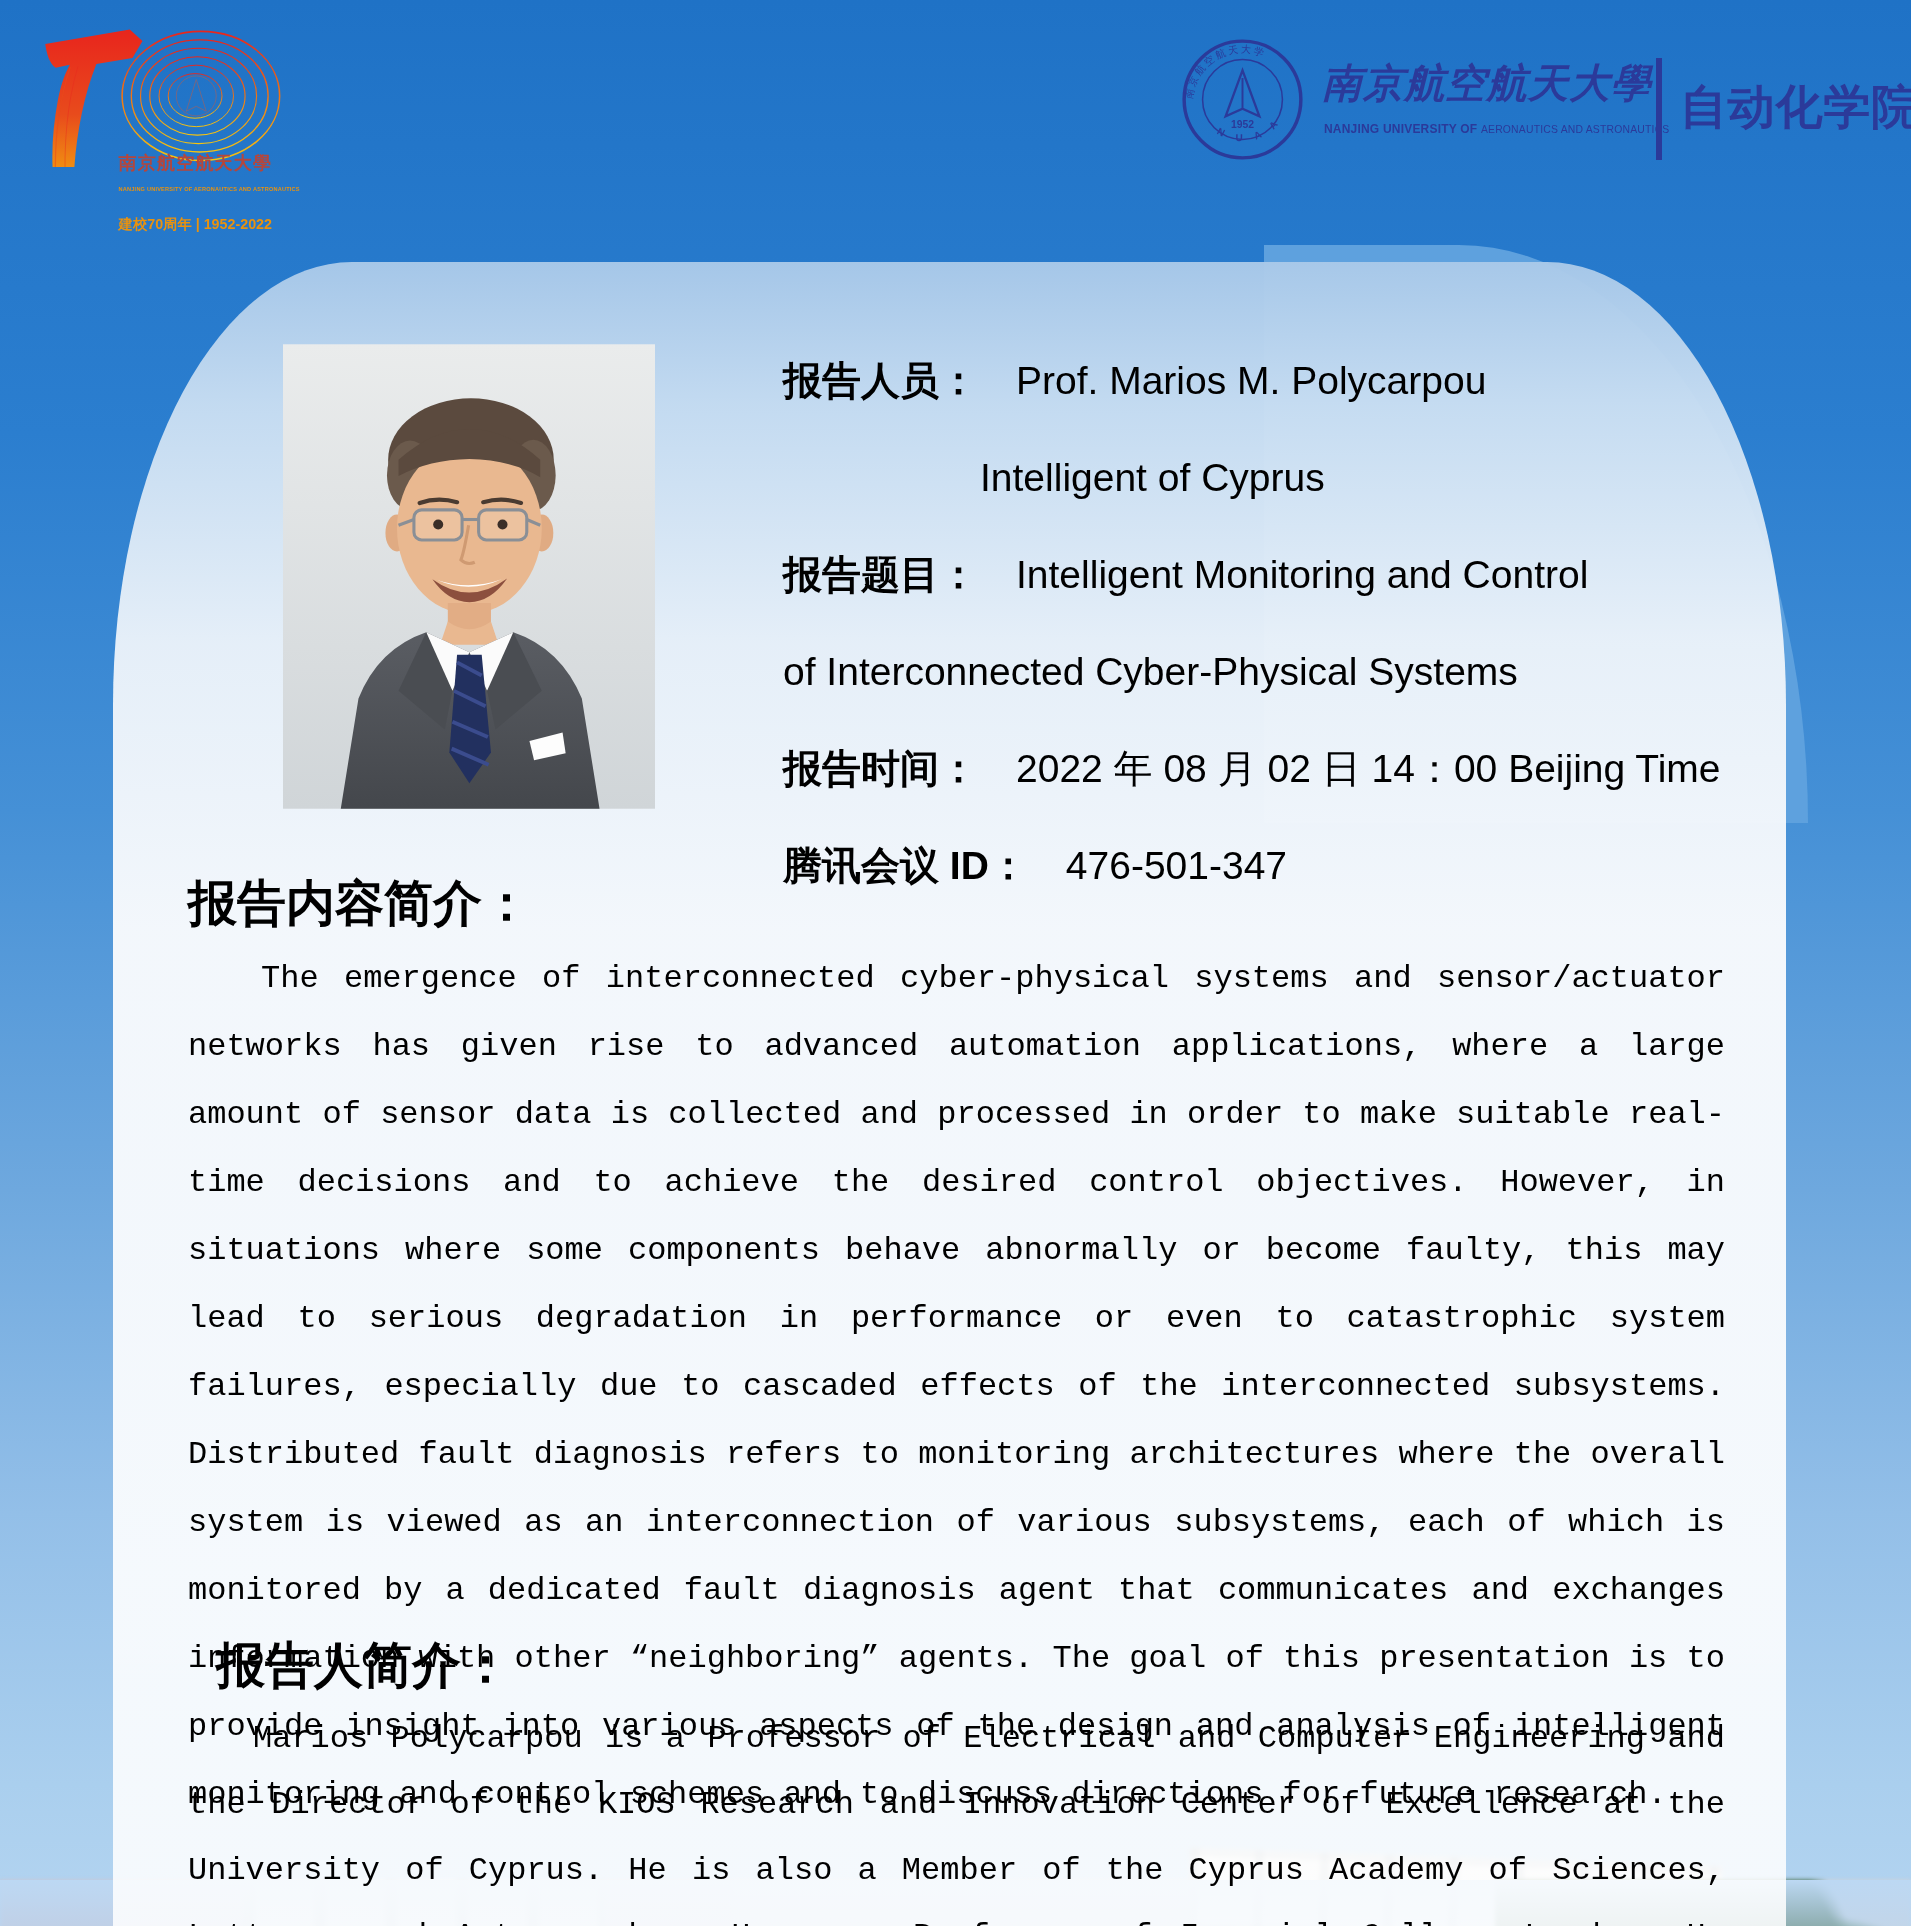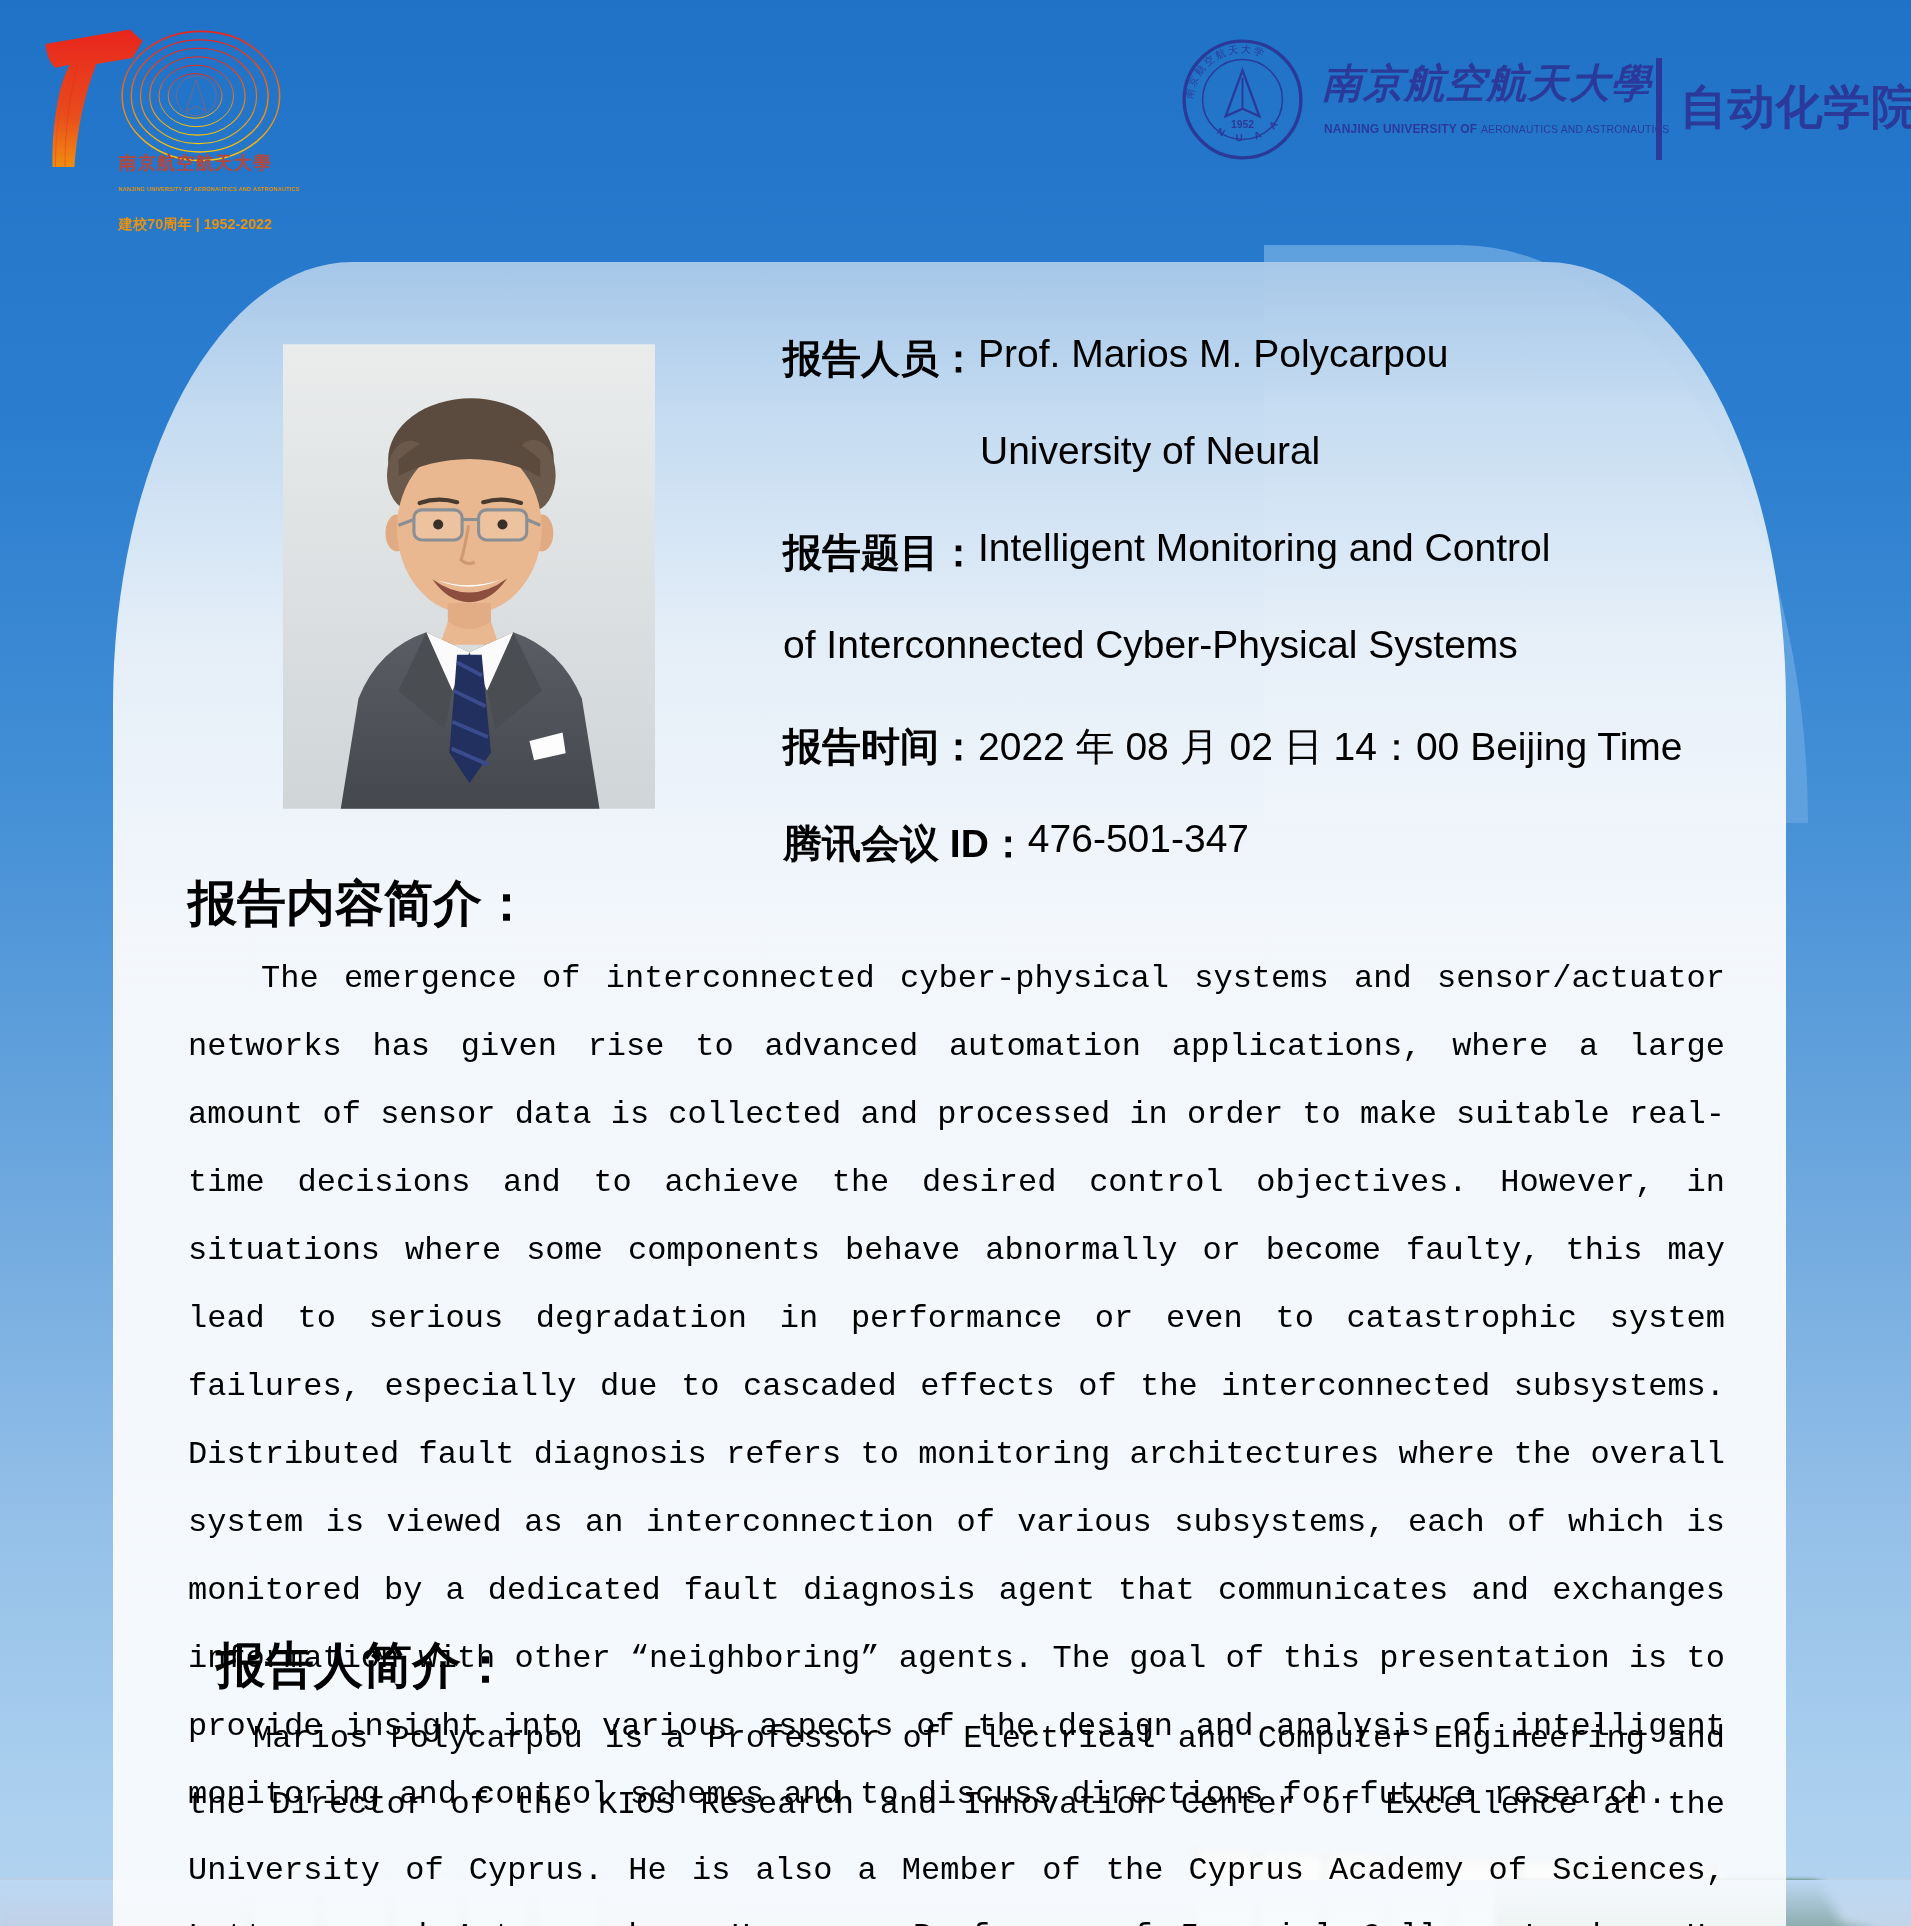--- a/index.html
+++ b/index.html
@@ -51,21 +51,21 @@
     font-style:italic;white-space:nowrap;}
   .uni-en{left:1324px;top:122px;color:#2b3a9a;white-space:nowrap;}
   .uni-en .b{font-size:12px;font-weight:800;letter-spacing:0.2px;}
   .uni-en .r{font-size:10.4px;font-weight:400;letter-spacing:0.2px;}
   .divider{left:1656px;top:58px;width:6.2px;height:102px;background:#2b3a9a;}
   .college{left:1680px;top:76px;font-size:47px;font-weight:800;color:#2b3a9a;letter-spacing:0.8px;white-space:nowrap;}
 
   
   .portrait{left:283px;top:344px;width:372px;height:465px;}
   .info{left:783px;top:332px;width:986px;color:#000;}
-  .info-row{height:97px;display:flex;align-items:flex-start;font-size:39px;white-space:nowrap;}
+  .info-row{height:97px;display:flex;align-items:center;font-size:39px;white-space:nowrap;gap:38px;}
   .info-label{font-weight:700;}
   .info-indent{padding-left:197px;}
   .sec-heading{font-size:49px;font-weight:800;color:#000;white-space:nowrap;}
   #abstract-heading{left:188px;top:871px;}
   #bio-heading{left:188px;top:1633px;margin-left:28px;}
   .body-text{color:#000;font-family:Liberation Mono, monospace;text-align:justify;}
   #abstract-body{left:188px;top:945px;width:1537px;font-size:32px;line-height:68px;text-indent:73px;}
   #bio-body{left:188px;top:1706px;width:1537px;font-size:32px;line-height:66px;text-indent:65px;}
 </style>
 </head>
@@ -197,21 +197,21 @@
     <path d="M598 748 L672 900 L552 1000 L530 900 Z" fill="#4a4d52"></path>
     <path d="M640 1030 L726 1008 L734 1062 L652 1080 Z" fill="#fdfdfd"></path>
   </svg>
 
   <div class="abs info">
     <div class="info-row">
       <span class="info-label">报告人员：</span>
       <span class="info-value">Prof. Marios M. Polycarpou</span>
     </div>
     <div class="info-row info-indent">
-      <span class="info-value">University of Neural</span>
+      <span class="info-value">Intelligent of Cyprus</span>
     </div>
     <div class="info-row">
       <span class="info-label">报告题目：</span>
       <span class="info-value">Intelligent Monitoring and Control</span>
     </div>
     <div class="info-row">
       <span class="info-value">of Interconnected Cyber-Physical Systems</span>
     </div>
     <div class="info-row">
       <span class="info-label">报告时间：</span>

